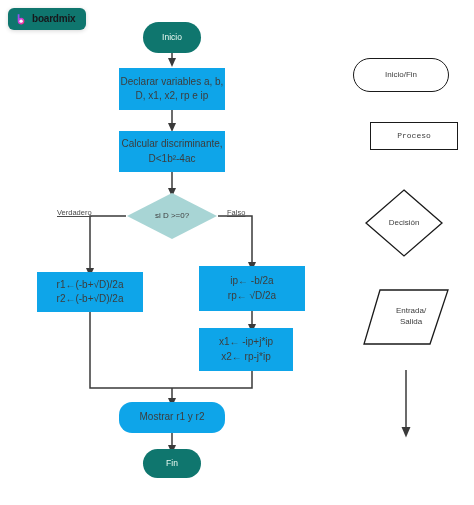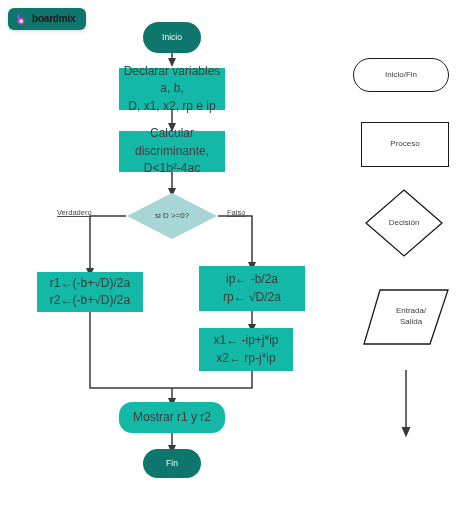--- a/index.html
+++ b/index.html
@@ -75,22 +75,22 @@
     line-height: 1.45;
     white-space: pre-line;
   }
   .node.terminal {
     background: #0f766e;
     border-radius: 16px;
     color: #eafaf2;
     font-size: 8.5px;
   }
   .node.process {
-    background: #14b8a6;
-    font-size: 12px;
+    background: #0ea5e9;
+    font-size: 10px;
   }
   .node.decision-text {
     color: #3d3d3d;
     font-size: 8px;
   }
 
   .edge-label {
     position: absolute;
     font-size: 7.5px;
     color: #4a4a4a;
@@ -219,21 +219,21 @@
 
   <div class="node process" style="left:119px; top:402px; width:106px; height:31px;border-radius:13px;">Mostrar r1 y r2</div>
 
   <div class="node terminal" style="left:143px; top:449px; width:58px; height:29px;">Fin</div>
 </div>
 
 <div id="legend">
 
   <div class="legend-item legend-shape-terminal" style="left:5px; top:58px; width:96px; height:34px;">Inicio/Fin</div>
 
-  <div class="legend-item legend-shape-rect" style="left:13px; top:122px; width:88px; height:45px;">Proceso</div>
+  <div class="legend-item legend-shape-rect" style="left:22px; top:122px; width:88px; height:28px;font-family:Liberation Mono, monospace;">Proceso</div>
 
   <svg class="legend-svg-wrap" style="left:16px; top:188px; width:80px; height:70px;">
     <polygon points="40,2 78,35 40,68 2,35" fill="#ffffff" stroke="#1a1a1a" stroke-width="1.3"></polygon>
   </svg>
   <div class="legend-svg-label" style="left:16px; top:188px; width:80px; height:70px;">Decisión</div>
 
   <svg class="legend-svg-wrap" style="left:14px; top:288px; width:88px; height:58px;">
     <polygon points="18,2 86,2 68,56 2,56" fill="#ffffff" stroke="#1a1a1a" stroke-width="1.3"></polygon>
   </svg>
   <div class="legend-svg-label" style="left:19px; top:288px; width:88px; height:58px;">Entrada/

